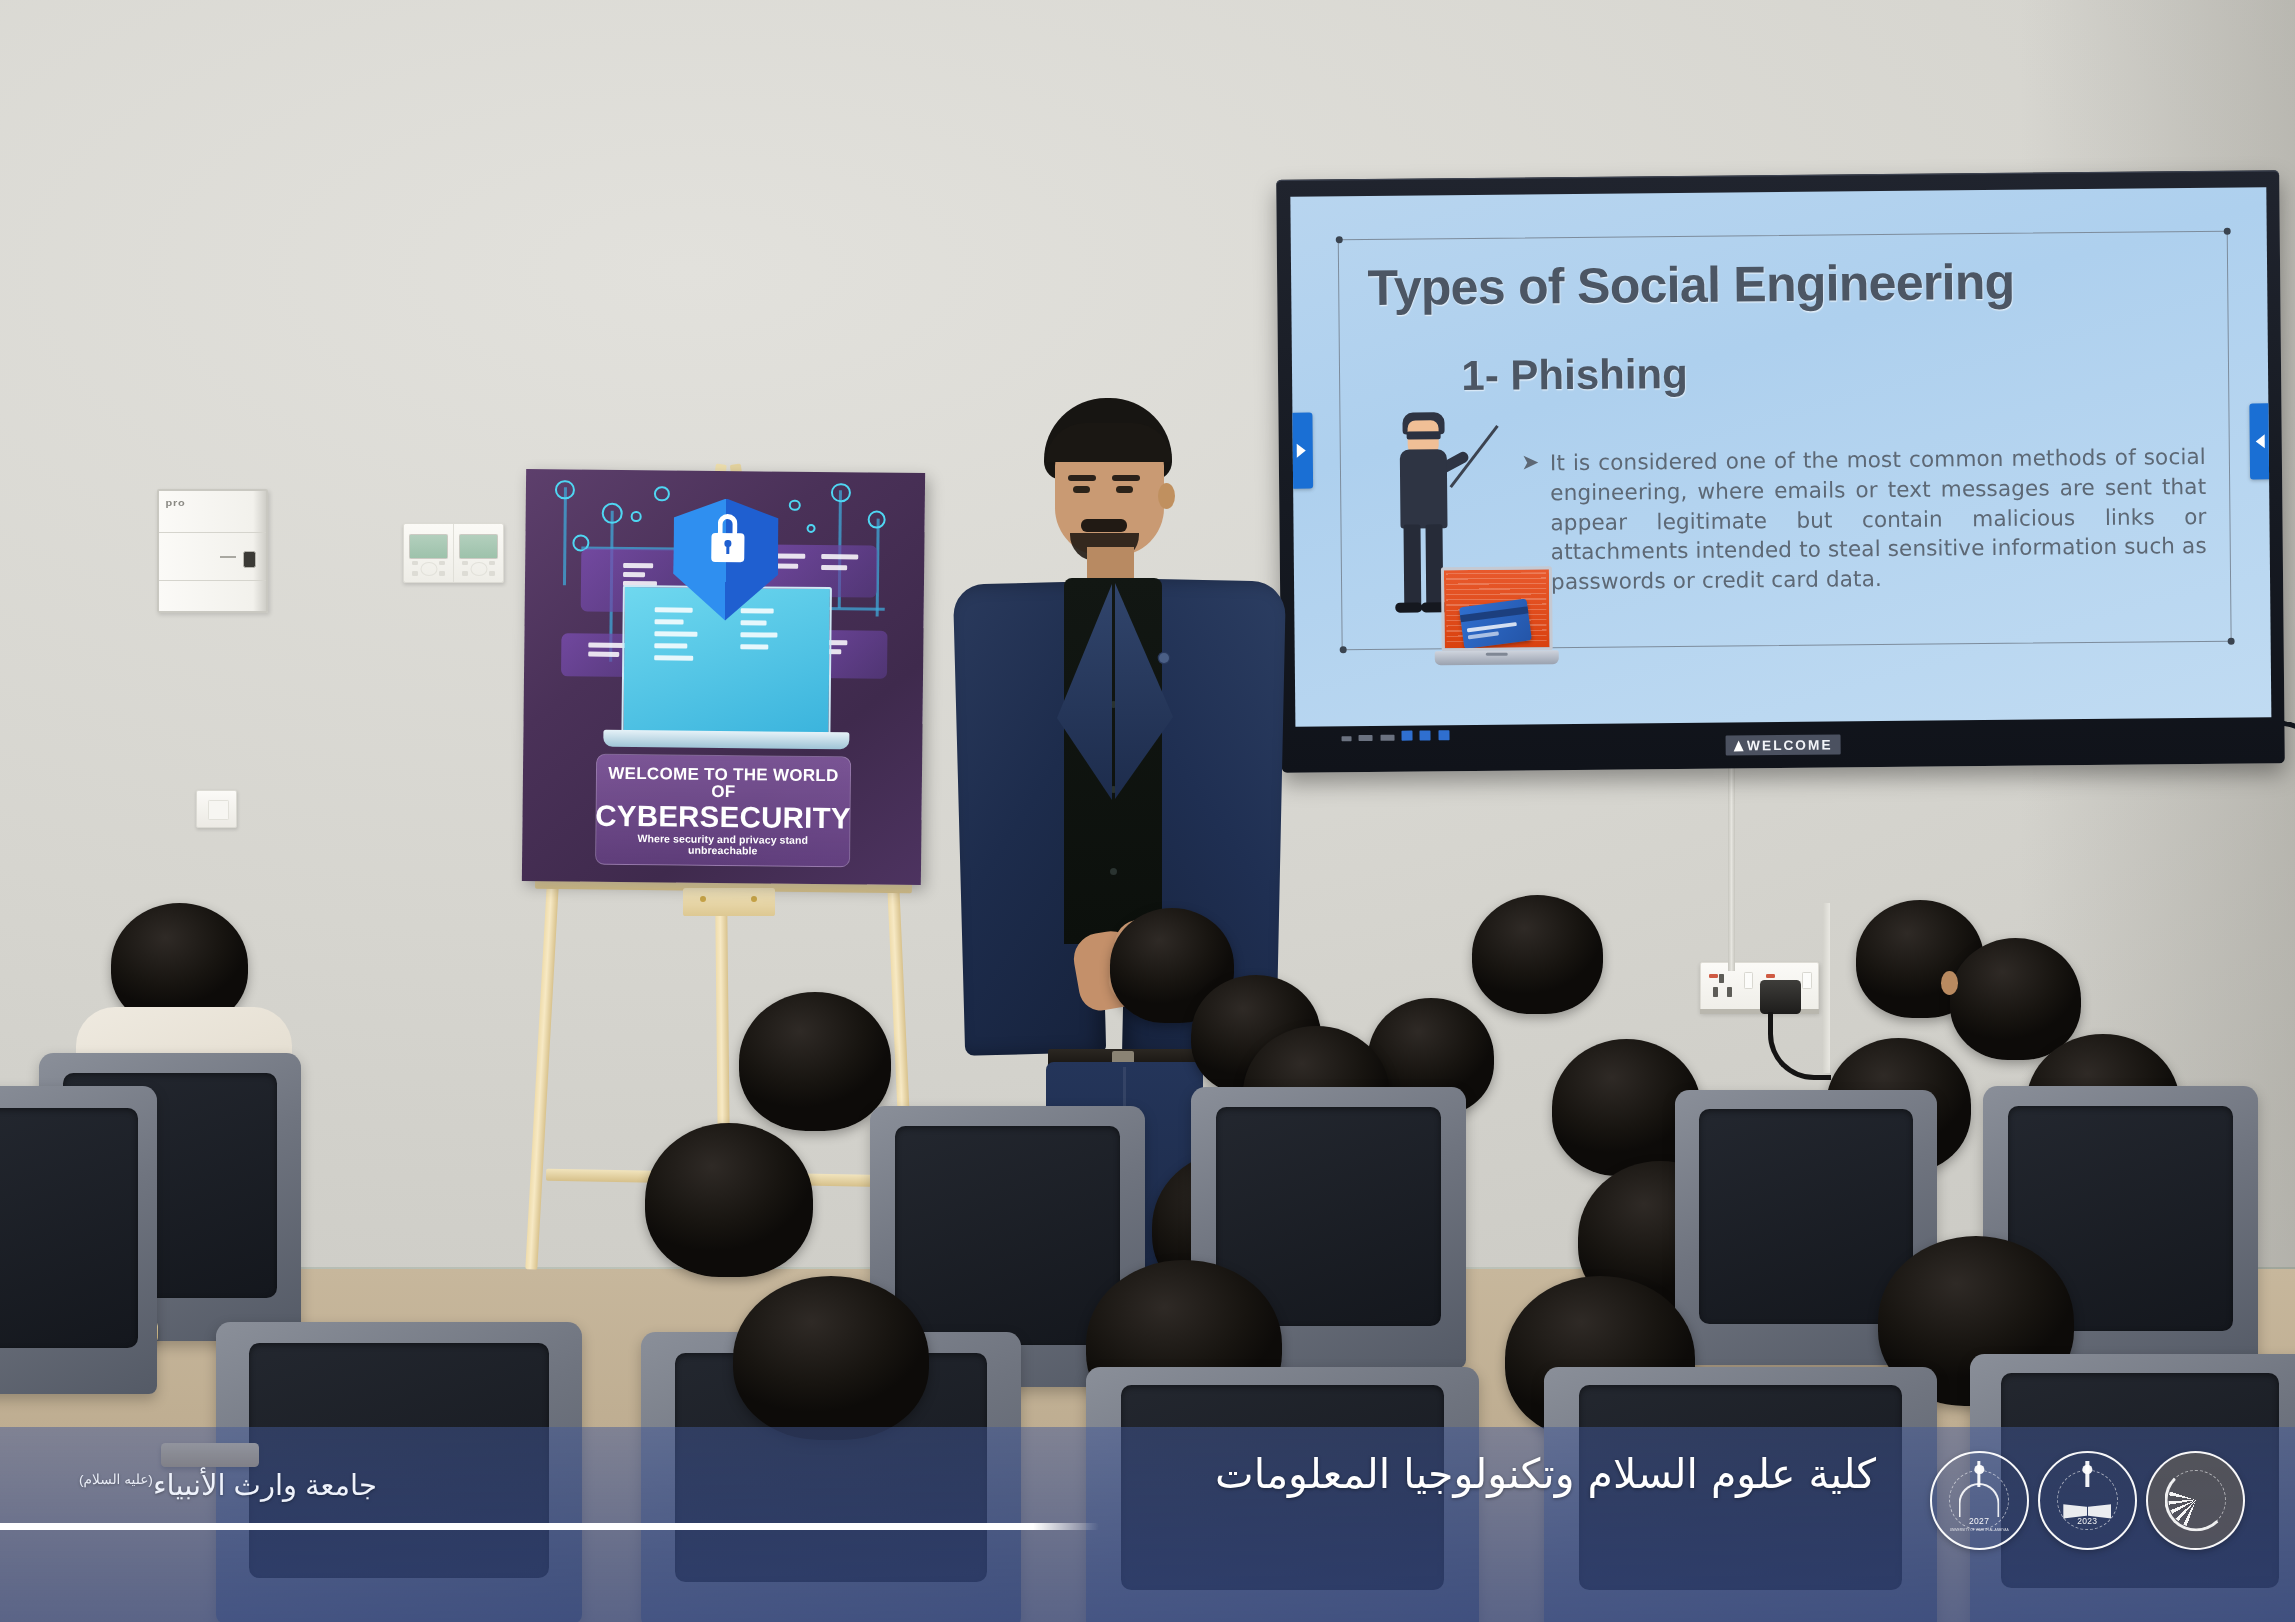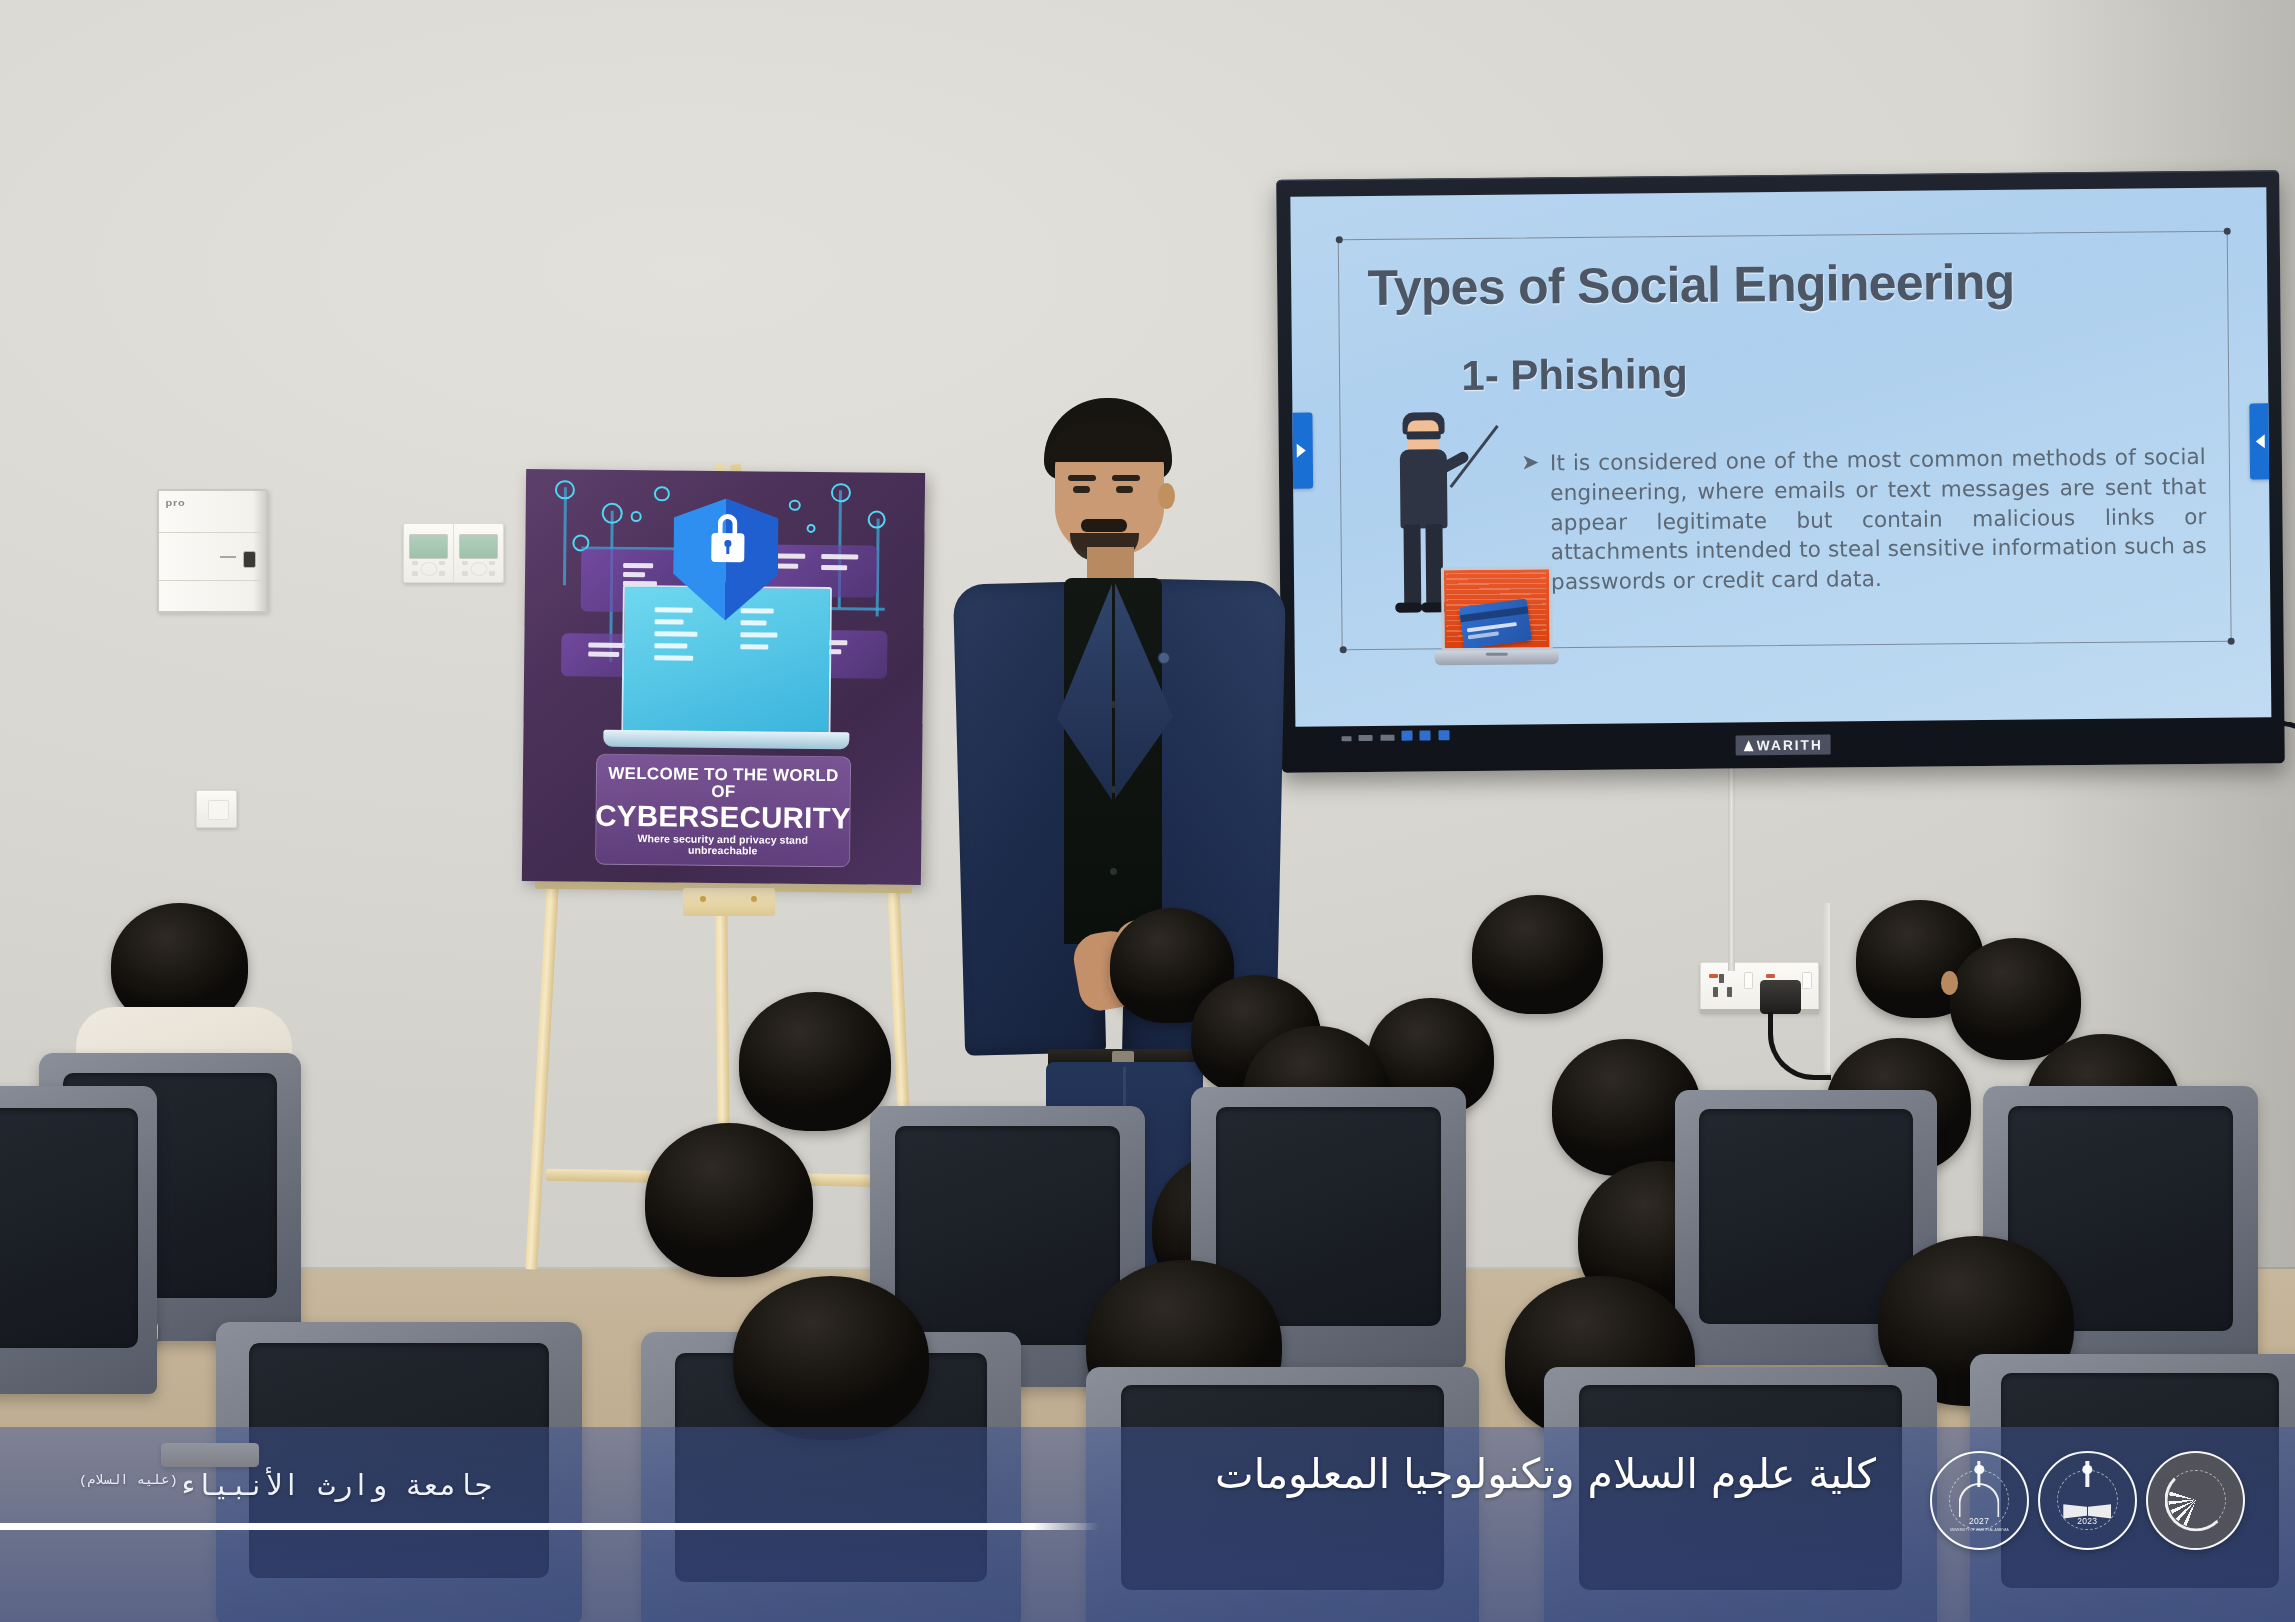--- a/index.html
+++ b/index.html
@@ -377,21 +377,21 @@
     display:flex;align-items:center;
   }
   .banner-rule{
     position:absolute;left:0;top:96px;width:1099px;height:7.2px;
     background:linear-gradient(to right,#ffffff 0%,#ffffff 94%,rgba(255,255,255,0) 100%);
     border-radius:0 3.9px 3.9px 0;
   }
   .banner-ar-left{
     position:absolute;left:79px;top:41px;
     color:#eef2fb;font-size:29px;direction:rtl;
-    font-family:Liberation Mono, monospace;text-shadow:0 1.3px 3.3px rgba(0,0,0,.35);
+    font-family:Liberation Sans, sans-serif;text-shadow:0 1.3px 3.3px rgba(0,0,0,.35);
     white-space:nowrap;
   }
   .banner-ar-left .sup{font-size:13.7px;vertical-align:super;opacity:.95;}
   .banner-center{
     position:absolute;right:419px;top:23.6px;text-align:right;
     text-shadow:0 1.3px 3.9px rgba(0,0,0,.4);
   }
   .banner-ar{
     color:#ffffff;font-size:41px;direction:rtl;line-height:1.15;
     font-family:"DejaVu Sans",sans-serif;white-space:nowrap;
@@ -571,21 +571,21 @@
         <span class="port"></span>
         <span class="port"></span>
       <span class="port blue"></span>
       <span class="port blue"></span>
       <span class="port blue"></span>
     </div>
 
     <div class="tv-foot">
       <div class="tv-brand">
         <span class="tri"></span>
-        <span class="bn">WARITH</span>
+        <span class="bn">WELCOME</span>
       </div>
     </div>
   </div>
 
   <div class="easel">
     <span class="e-top-v"></span>
       <span class="e-top-v2"></span>
     <span class="e-leg l"></span>
       <span class="e-leg r"></span>
       <span class="e-leg back"></span>

